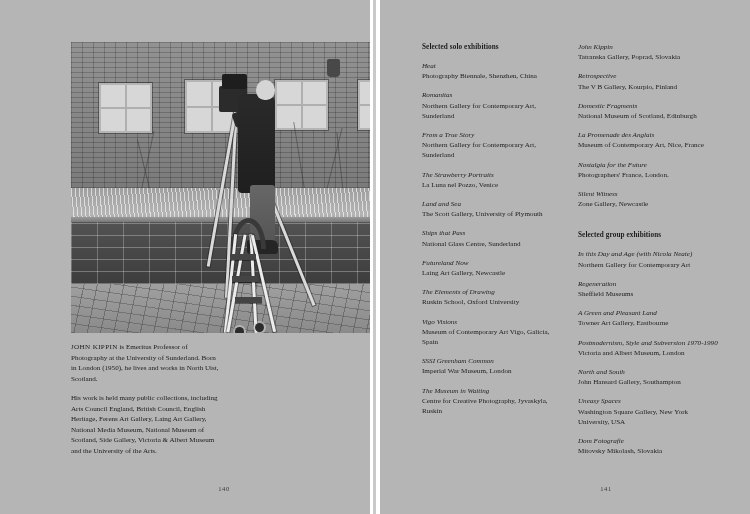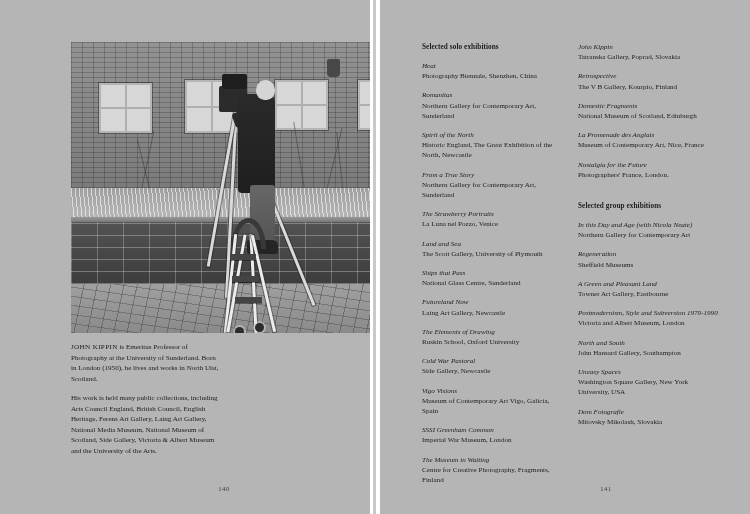--- a/index.html
+++ b/index.html
@@ -425,24 +425,20 @@
         <div>
           <div class="entry">
               <span class="title">Heat</span>
               <span class="venue">Photography Biennale, Shenzhen, China</span>
             </div>
           <div class="entry">
               <span class="title">Romanitas</span>
               <span class="venue">Northern Gallery for Contemporary Art, Sunderland</span>
             </div>
           <div class="entry">
-              <span class="title">Spirit of the North</span>
-              <span class="venue">Historic England, The Great Exhibition of the North, Newcastle</span>
-            </div>
-          <div class="entry">
               <span class="title">From a True Story</span>
               <span class="venue">Northern Gallery for Contemporary Art, Sunderland</span>
             </div>
           <div class="entry">
               <span class="title">The Strawberry Portraits</span>
               <span class="venue">La Luna nel Pozzo, Venice</span>
             </div>
           <div class="entry">
               <span class="title">Land and Sea</span>
               <span class="venue">The Scott Gallery, University of Plymouth</span>
@@ -453,34 +449,30 @@
             </div>
           <div class="entry">
               <span class="title">Futureland Now</span>
               <span class="venue">Laing Art Gallery, Newcastle</span>
             </div>
           <div class="entry">
               <span class="title">The Elements of Drawing</span>
               <span class="venue">Ruskin School, Oxford University</span>
             </div>
           <div class="entry">
-              <span class="title">Cold War Pastoral</span>
-              <span class="venue">Side Gallery, Newcastle</span>
-            </div>
-          <div class="entry">
               <span class="title">Vigo Visions</span>
               <span class="venue">Museum of Contemporary Art Vigo, Galicia, Spain</span>
             </div>
           <div class="entry">
               <span class="title">SSSI Greenham Common</span>
               <span class="venue">Imperial War Museum, London</span>
             </div>
           <div class="entry">
               <span class="title">The Museum in Waiting</span>
-              <span class="venue">Centre for Creative Photography, Fragments, Finland</span>
+              <span class="venue">Centre for Creative Photography, Jyvaskyla, Ruskin</span>
             </div>
         </div>
       </div>
 
       <div class="col">
         <div>
           <div class="entry">
               <span class="title">John Kippin</span>
               <span class="venue">Tatranska Gallery, Poprad, Slovakia</span>
             </div>
@@ -493,20 +485,24 @@
               <span class="venue">National Museum of Scotland, Edinburgh</span>
             </div>
           <div class="entry">
               <span class="title">La Promenade des Anglais</span>
               <span class="venue">Museum of Contemporary Art, Nice, France</span>
             </div>
           <div class="entry">
               <span class="title">Nostalgia for the Future</span>
               <span class="venue">Photographers' France, London.</span>
             </div>
+          <div class="entry">
+              <span class="title">Silent Witness</span>
+              <span class="venue">Zone Gallery, Newcastle</span>
+            </div>
         </div>
 
         <h3 class="sec-head spaced">Selected group exhibitions</h3>
 
         <div>
           <div class="entry">
               <span class="title">In this Day and Age (with Nicola Neate)</span>
               <span class="venue">Northern Gallery for Contemporary Art</span>
             </div>
           <div class="entry">

